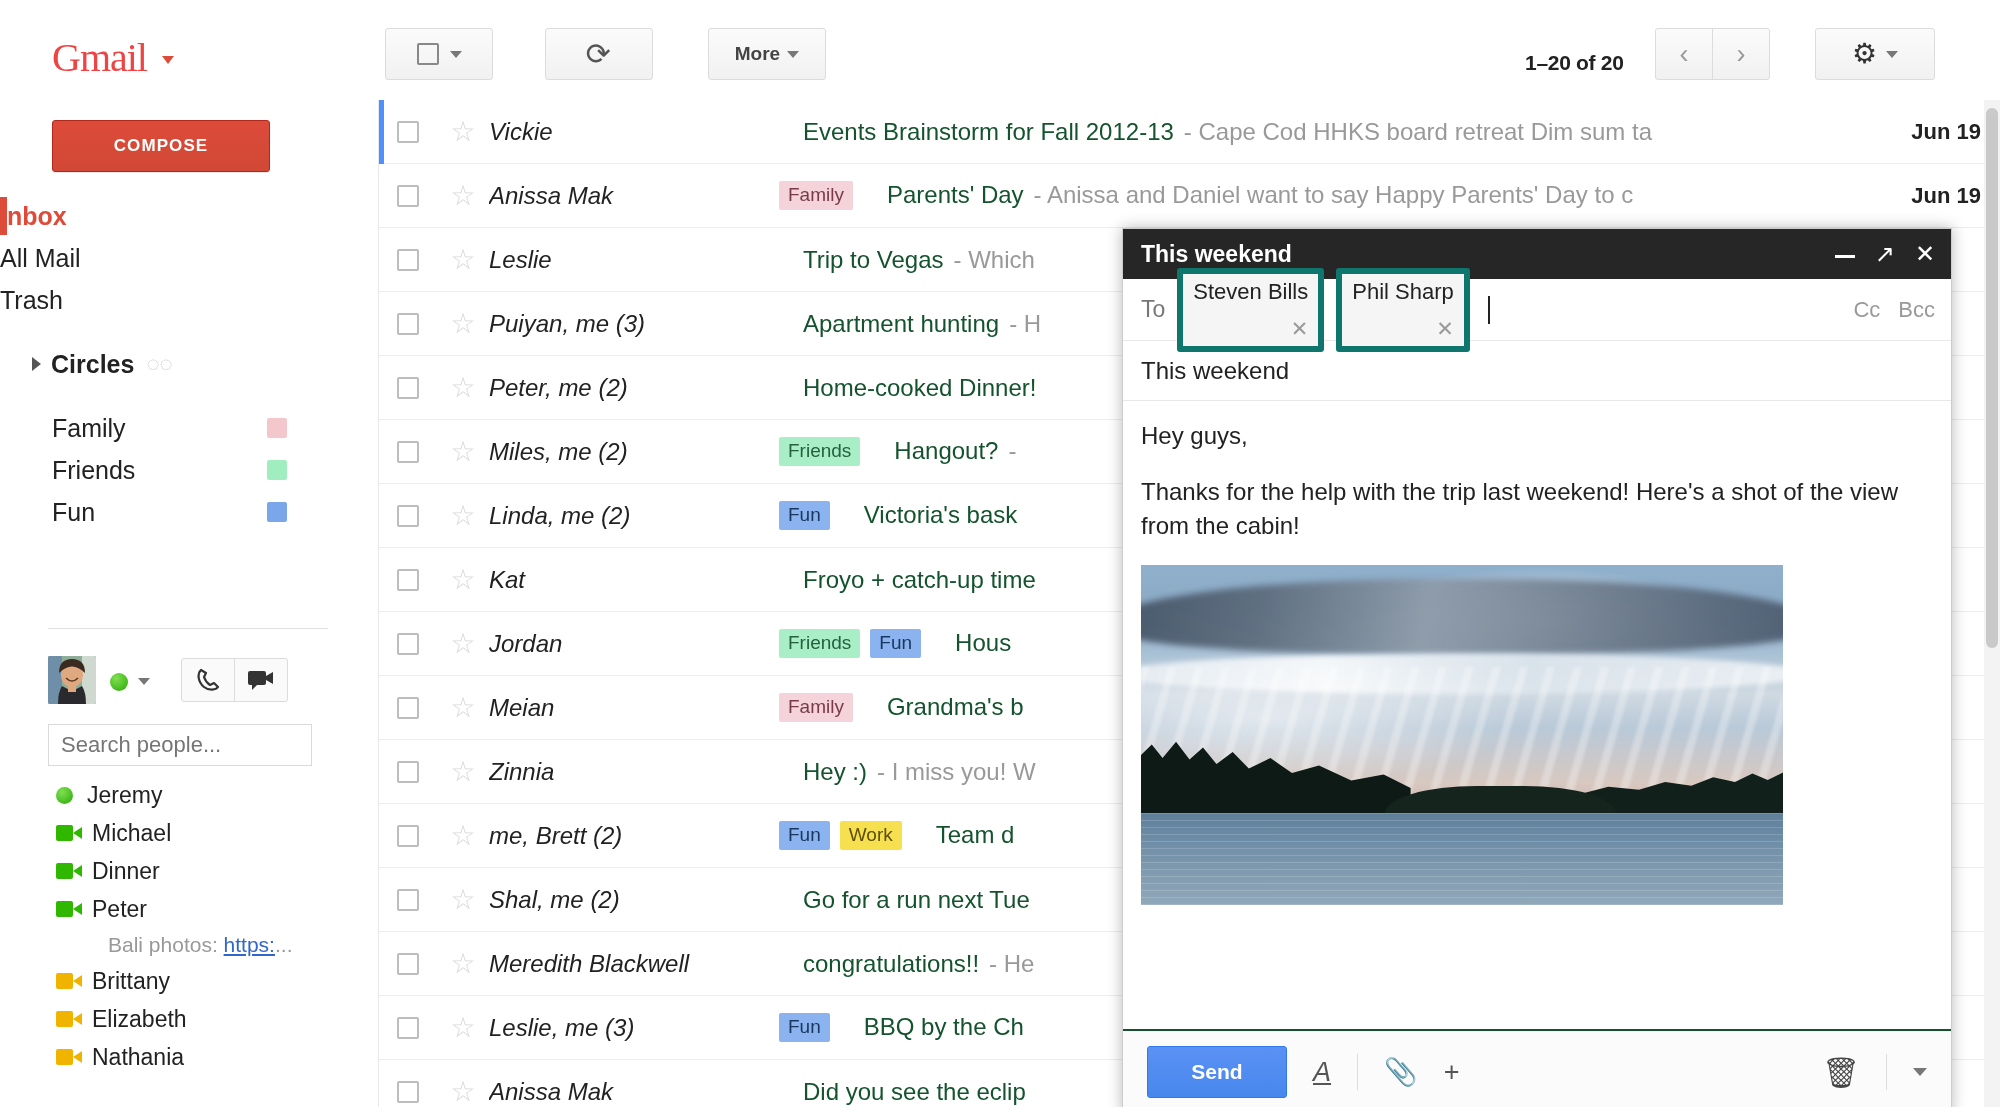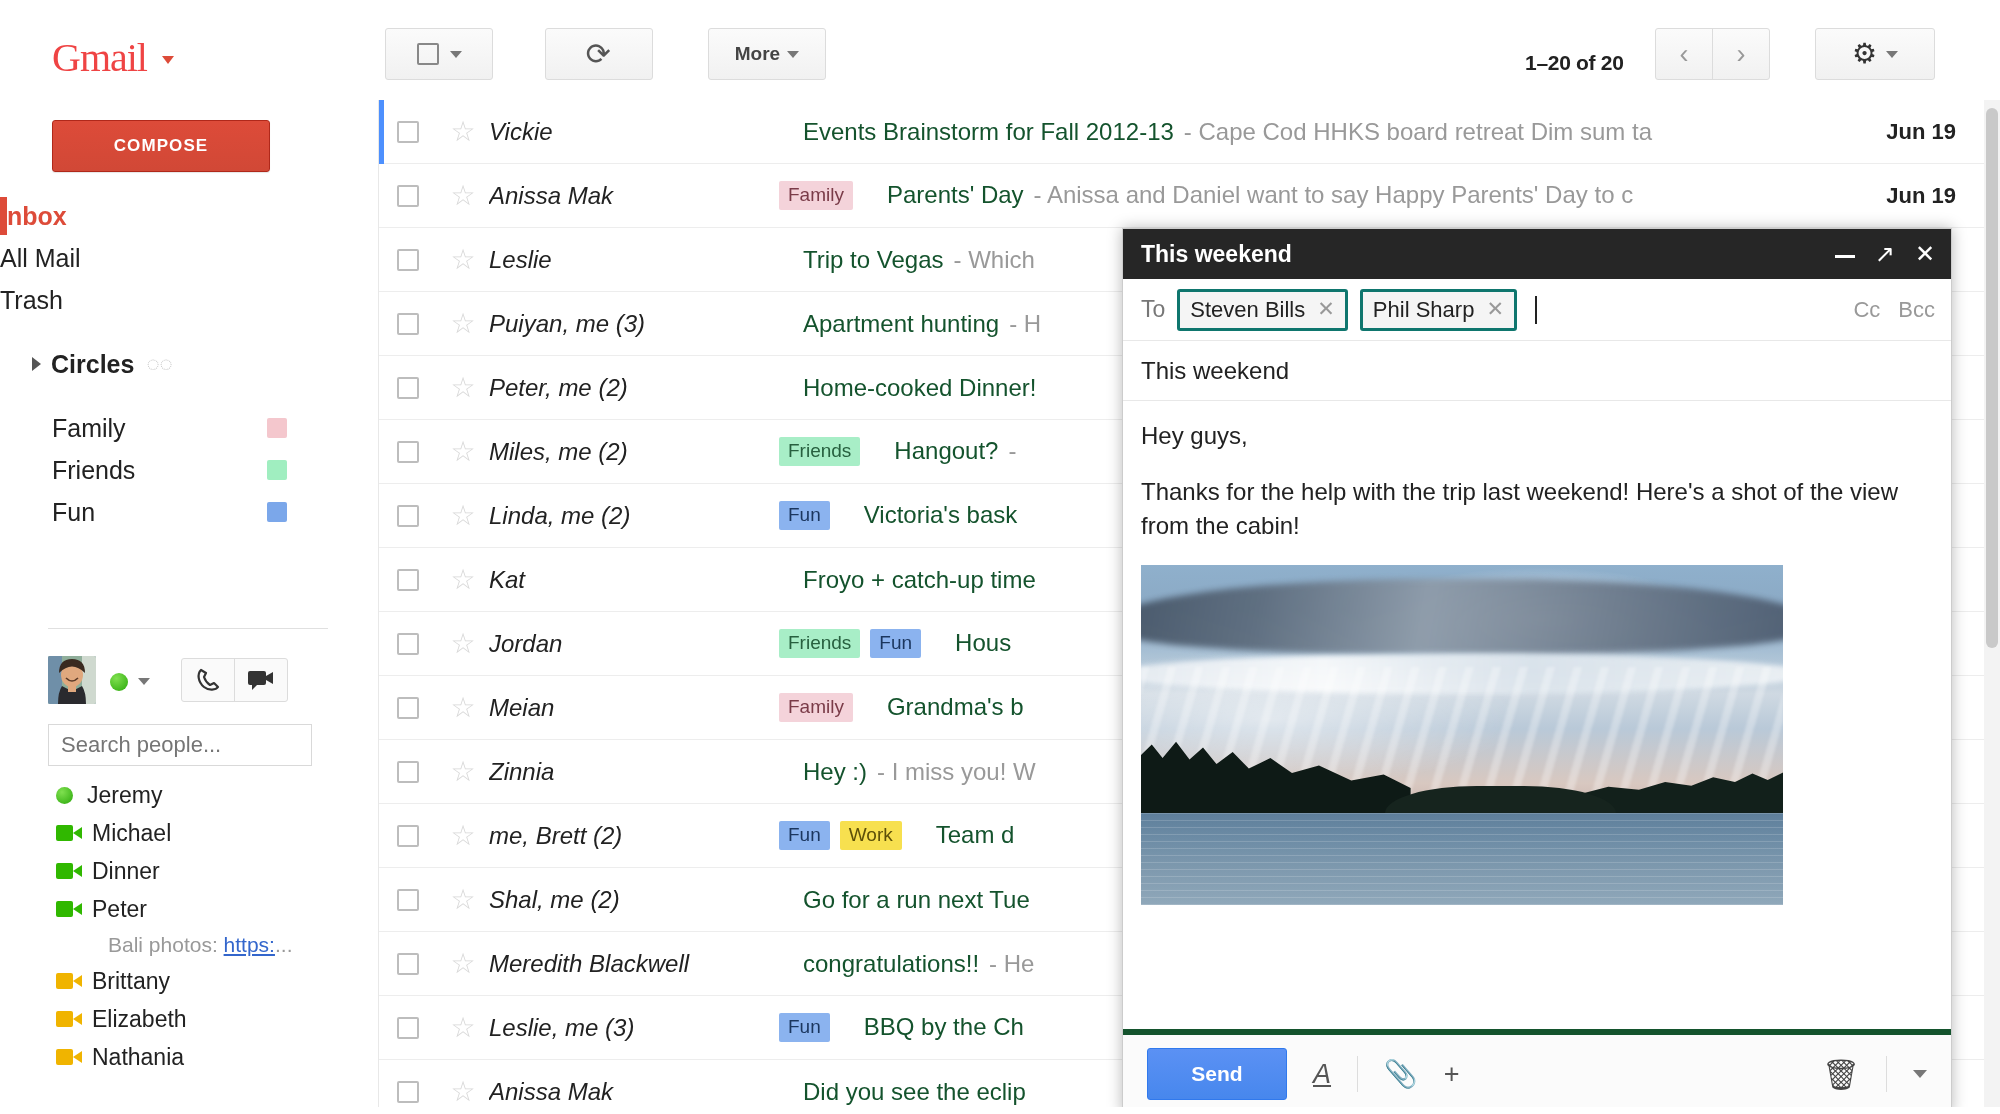--- a/index.html
+++ b/index.html
@@ -132,21 +132,21 @@
     display:flex; align-items:center; background:#fff; cursor:pointer;
   }
   .row:first-child::before { content:""; position:absolute; left:0; top:0; width:5px; height:64px; background:#4d90fe; }
   .r-check { width:58px; display:flex; justify-content:center; }
   .chk { width:22px;height:22px;border:2px solid #bdbdbd; border-radius:2px; display:block; }
   .r-star { width:52px; display:flex; justify-content:center; font-size:28px; color:#d8d8d8; line-height:1;}
   .r-from { width:290px; font-size:24px; color:#222; white-space:nowrap; overflow:hidden;font-style:italic; }
   .r-subject { flex:1; font-size:24px; white-space:nowrap; overflow:hidden; display:flex; align-items:center; gap:10px;}
   .r-subject .subj { color:#14532d;margin-left:24px; }
   .r-subject .snip { color:#999; }
-  .r-date { width:140px; text-align:right; padding-right:44px; font-size:22px; color:#222; font-weight:bold;}
+  .r-date { width:140px; text-align:right; padding-right:19px; font-size:22px; color:#222; font-weight:bold;}
   .tag { display:inline-block; font-size:19px; padding:3px 9px; border-radius:2px; line-height:1.2; flex:none;}
 
   .scrollbar { position:absolute; right:0; top:100px; width:16px; height:1014px; background:#f3f3f3; }
   .scroll-thumb { position:absolute; right:2px; top:8px; width:12px; height:540px; background:#c9c9c9; border-radius:6px; }
 
   
   .compose {
     position:absolute; left:1122px; top:228px; width:830px; height:886px;
     background:#fff; border:1px solid #ccc; box-shadow:0 0 14px rgba(0,0,0,.28);
     display:flex; flex-direction:column;
@@ -158,23 +158,24 @@
   .cmp-title { font-size:23px; font-weight:bold; flex:1; }
   .cmp-ctrl { display:flex; align-items:center; gap:20px; font-size:24px; color:#fff; cursor:pointer; }
   .cmp-min { display:inline-block; width:20px; height:3px; background:#fff; margin-bottom:4px; }
 
   .cmp-to {
     height:62px; border-bottom:1px solid #e8e8e8; display:flex; align-items:center;
     padding:0 16px 0 18px; gap:12px; flex:none;
   }
   .to-label { font-size:23px; color:#777; }
   .chip {
-    border:3px solid #0f766e; background:#f5f5f5; border-radius:3px;
-    padding:5px 10px; font-size:22px; color:#222; display:flex; align-items:flex-start; gap:12px;
+    border:6px solid #0f766e; background:#f5f5f5; border-radius:3px;
+    padding:5px 10px; font-size:22px; color:#222; display:flex; align-items:flex-end; gap:12px;
     cursor:pointer;
+    flex-direction:column;
   }
   .chip .x { color:#999; font-size:21px; }
   .caretbar { width:2px; height:28px; background:#222; margin-left:6px; }
   .ccbcc { margin-left:auto; display:flex; gap:18px; font-size:22px; color:#999; cursor:pointer; }
 
   .cmp-subject {
     height:60px; border-bottom:1px solid #e8e8e8; display:flex; align-items:center;
     padding:0 18px; font-size:24px; color:#222; flex:none;
   }
   .cmp-body { flex:1; padding:18px 18px 0 18px; overflow:hidden; }
@@ -223,21 +224,21 @@
   .photo .water {
     position:absolute; left:0; bottom:0; width:100%; height:27%;
     background:linear-gradient(#5e7f9b 0%, #6e8da6 30%, #7e99ae 60%, #90a8ba 100%);
   }
   .photo .shimmer {
     position:absolute; left:0; bottom:0; width:100%; height:27%;
     background:repeating-linear-gradient(0deg, rgba(255,255,255,.16) 0 1px, rgba(255,255,255,0) 1px 7px);
   }
 
   .cmp-foot {
-    height:84px; border-top:6px solid #14532d; background:#fbfbfb;
+    height:84px; border-top:2px solid #14532d; background:#fbfbfb;
     display:flex; align-items:center; padding:0 24px 0 24px; gap:26px; flex:none;
   }
   .send-btn {
     width:140px; height:52px; background:linear-gradient(#5b91f4,#4787ed);
     border:1px solid #3079ed; border-radius:3px; color:#fff; font-size:21px; font-weight:bold;
     display:flex; align-items:center; justify-content:center; cursor:pointer;
   }
   .fi { font-size:27px; color:#555; cursor:pointer; line-height:1; }
   .vline { width:1px; height:36px; background:#ddd; }
   .spacer { flex:1; }

